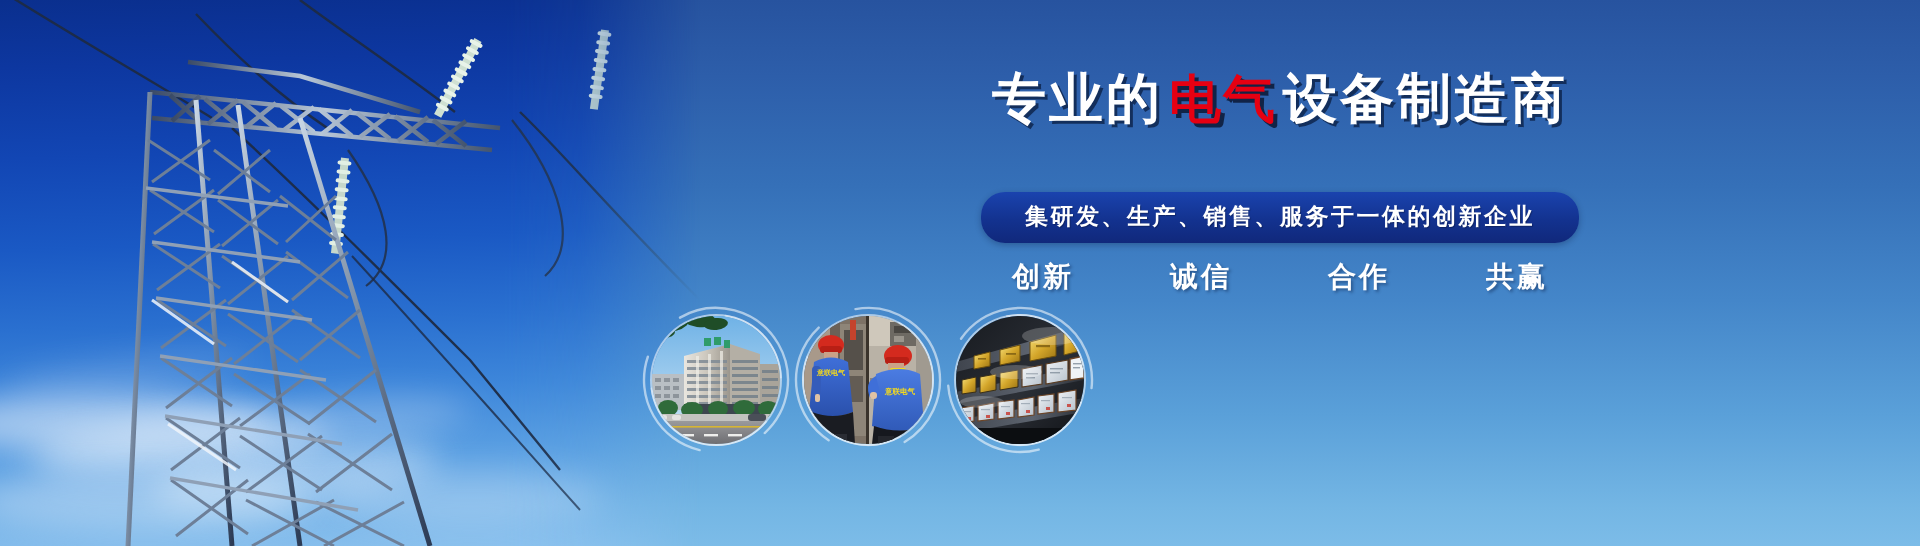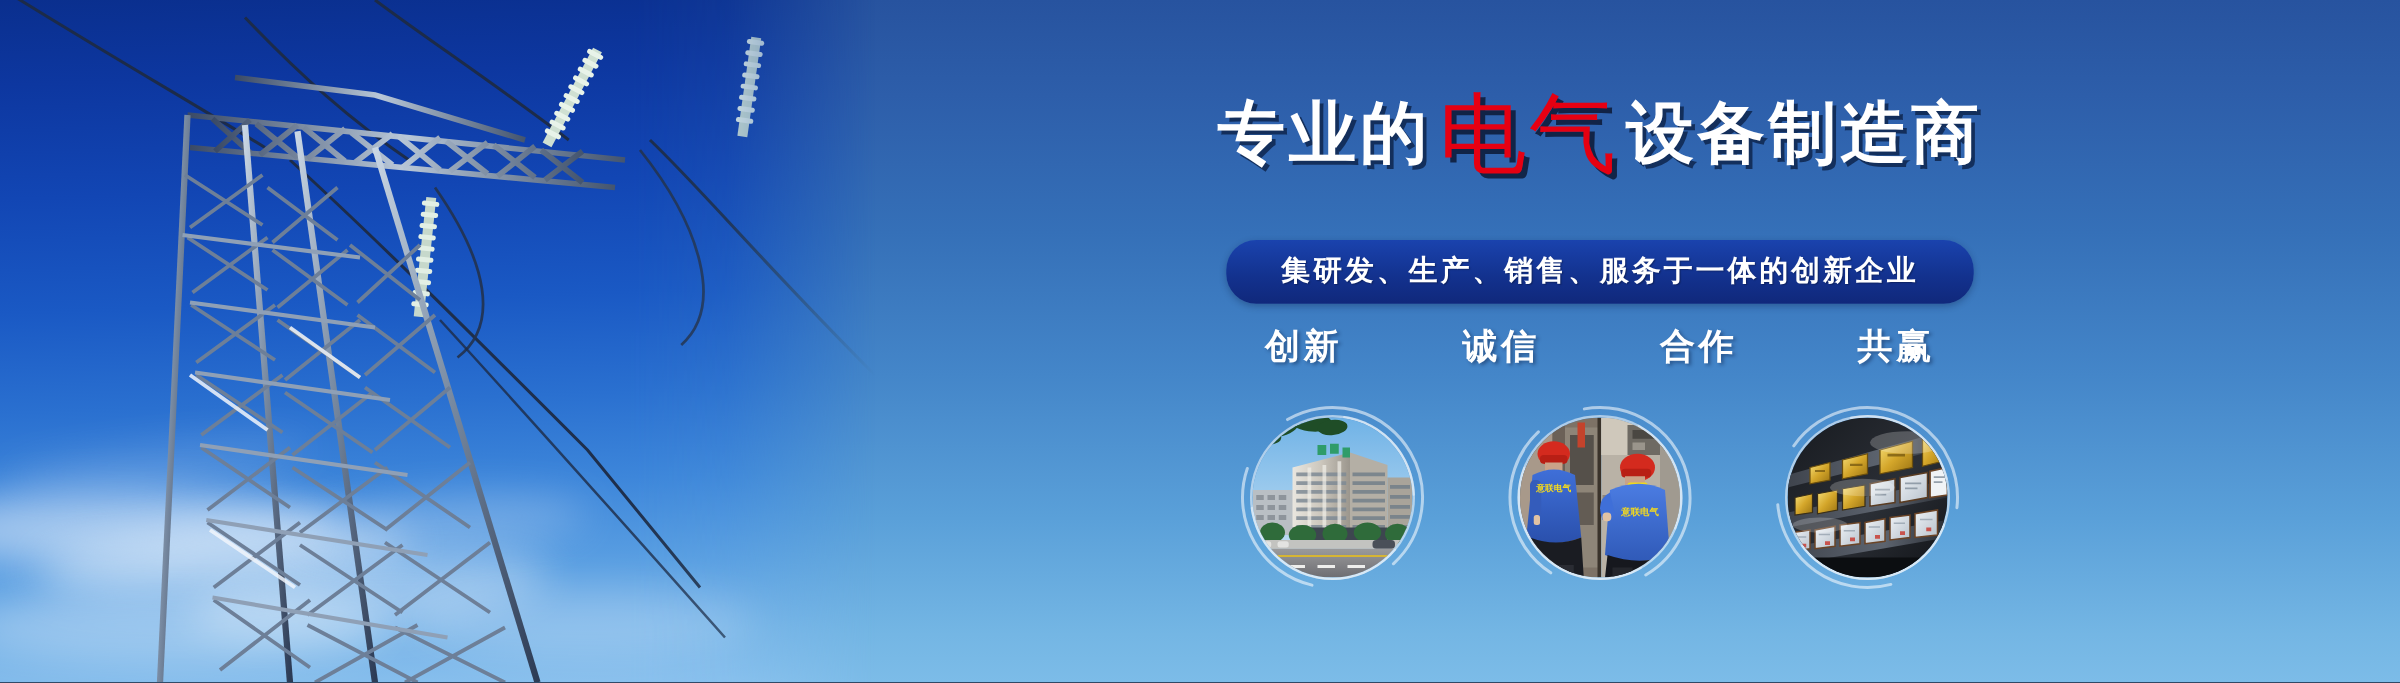--- a/index.html
+++ b/index.html
@@ -64,21 +64,21 @@
     position:absolute; top:72px; left:0; width:1280px;
     text-align:center; white-space:nowrap;
     line-height:1;
   }
   .hl-white{
     font-size:54px; font-weight:700; color:#ffffff; letter-spacing:3px;
     text-shadow:3px 3px 0 rgba(8,26,60,.72);
     vertical-align:middle;
   }
   .hl-red{
-    font-size:70px; font-weight:400; color:#e60012; letter-spacing:2px;
+    font-size:52px; font-weight:700; color:#e60012; letter-spacing:2px;
     text-shadow:4px 4px 0 rgba(10,20,45,.80);
     vertical-align:middle;
     padding:0 6px;
   }
 
   
   .pill-wrap{ position:absolute; top:192px; left:0; width:1280px; text-align:center; }
   .pill{
     display:inline-block;
     background:linear-gradient(180deg,#1a43ae 0%,#13328f 55%,#10287b 100%);
@@ -96,22 +96,22 @@
     position:absolute; top:258px; left:0; width:1280px;
     display:flex; justify-content:center; gap:96px;
   }
   .kw{
     font-size:28px; font-weight:700; color:#ffffff; letter-spacing:3px;
     text-shadow:2px 2px 3px rgba(10,30,70,.45);
   }
 
   
   .circles{
-    position:absolute; top:322px; left:0; width:1280px;
-    display:flex; justify-content:center; gap:62px;
+    position:absolute; top:304px; left:0; width:1280px;
+    display:flex; justify-content:flex-start; 
   }
   .circ-wrap{ position:relative; width:152px; height:152px; }
   .ring{ position:absolute; inset:0; pointer-events:none; }
   .circ{
     position:absolute; left:12px; top:12px;
     width:128px; height:128px; border-radius:50%;
     overflow:hidden;
     box-shadow:0 0 0 2px rgba(255,255,255,.55);
   }
   .circ > svg{ display:block; }

